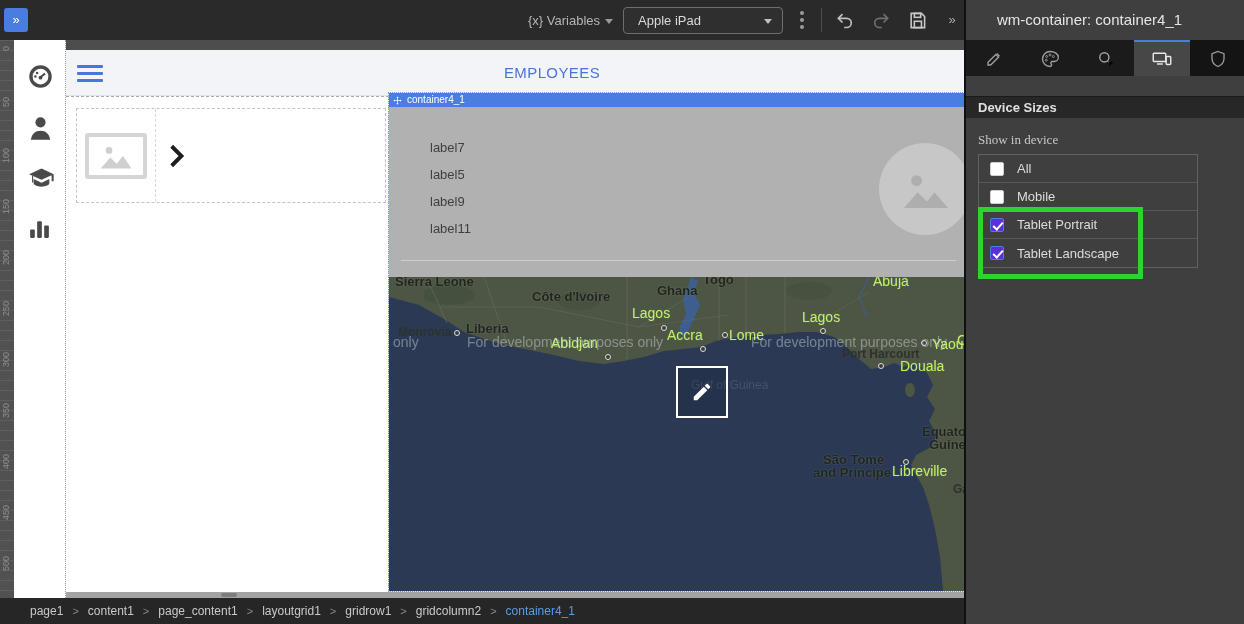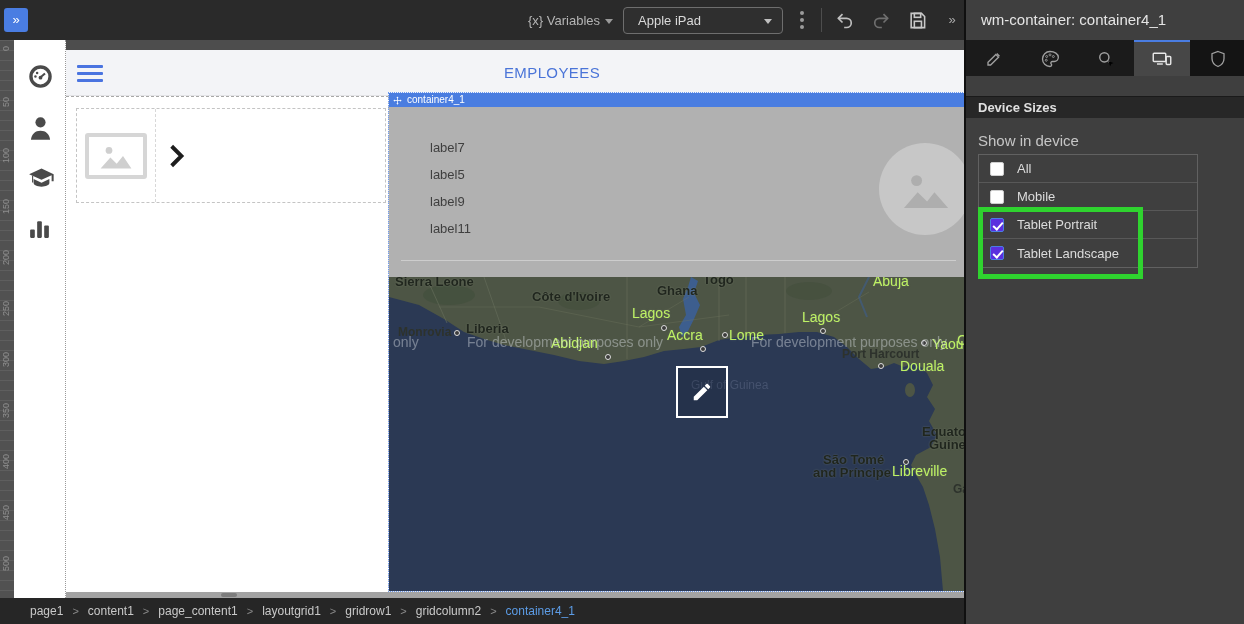--- a/index.html
+++ b/index.html
@@ -20,31 +20,31 @@
   .device-select { position:relative; width:160px; height:27px; border:1px solid #6e6e6e; border-radius:4px; background:#2f2f2f;
     color:#d9d9d9; font-size:13px; line-height:25px; padding-left:14px; cursor:pointer; }
   .device-select .caret-down { position:absolute; right:10px; top:11px; border-top-color:#c0c0c0; }
   .kebab { width:18px; height:26px; display:flex; flex-direction:column; align-items:center; justify-content:center; gap:3px; cursor:pointer; }
   .kebab i { width:4px; height:4px; border-radius:50%; background:#9b9b9b; }
   .tb-divider { width:1px; height:24px; background:#4d4d4d; }
   .tb-icon { width:26px; height:26px; display:flex; align-items:center; justify-content:center; cursor:pointer; }
   .collapse-btn { position:absolute; left:941px; top:9px; width:22px; height:22px; color:#a9a9a9; font-size:13px; text-align:center; line-height:22px; cursor:pointer; }
 
   
-  #right-panel { position:absolute; left:964px; top:0; width:280px; height:624px; background:#3f3f3f; border-left:2px solid #101010; }
+  #right-panel { position:absolute; left:964px; top:0; width:280px; height:624px; background:#3f3f3f; border-left:2px solid #101010;padding-left:16px; }
   .rp-title { height:40px; line-height:40px; padding-left:15px; color:#e5e5e5; font-size:15px; background:#3f3f3f; }
   .rp-tabs { position:absolute; left:0; top:40px; width:280px; height:36px; background:#1b1b1b; display:flex; }
   .rp-tab { width:56px; height:36px; display:flex; align-items:center; justify-content:center; border-top:2px solid transparent; cursor:pointer; }
   .rp-tab svg { stroke:#a0a0a0; fill:none; }
   .rp-tab.active { background:#474747; border-top:2px solid #4a7de2; }
   .rp-tab.active svg { stroke:#e8e8e8; }
   .rp-tab.last { background:#141414; }
   .rp-section-head { position:absolute; left:0; top:96px; width:280px; height:22px; background:#272727; border-top:1px solid #1a1a1a;
      color:#e0e0e0; font-size:13px; font-weight:bold; line-height:22px; padding-left:12px; }
-  .rp-field-label { position:absolute; left:12px; top:132px; color:#c6c6c6; font-size:15px; }
+  .rp-field-label { position:absolute; left:12px; top:132px; color:#c6c6c6; font-size:13px;font-family:Liberation Serif, serif; }
   .device-list { position:absolute; left:12px; top:154px; width:220px; border:1px solid #616161; }
   .device-row { height:28px; display:flex; align-items:center; padding-left:11px; border-bottom:1px solid #585858; cursor:pointer; }
   .device-row:last-child { border-bottom:none; }
   .cbx { position:relative; width:14px; height:14px; border-radius:2px; background:#fff; border:1px solid #cfcfcf; }
   .cbx.checked { background:#5b2fdf; border-color:#4a7de2; }
   .cbx.checked::after { content:""; position:absolute; left:4px; top:1px; width:4px; height:8px;
      border-right:2px solid #fff; border-bottom:2px solid #fff; transform:rotate(42deg); }
   .device-row span.lbl { margin-left:13px; color:#dcdcdc; font-size:13px; }
   .green-highlight { position:absolute; left:12px; top:207px; width:165px; height:72px; border:5px solid #2fd32f; pointer-events:none; z-index:9; }
 

